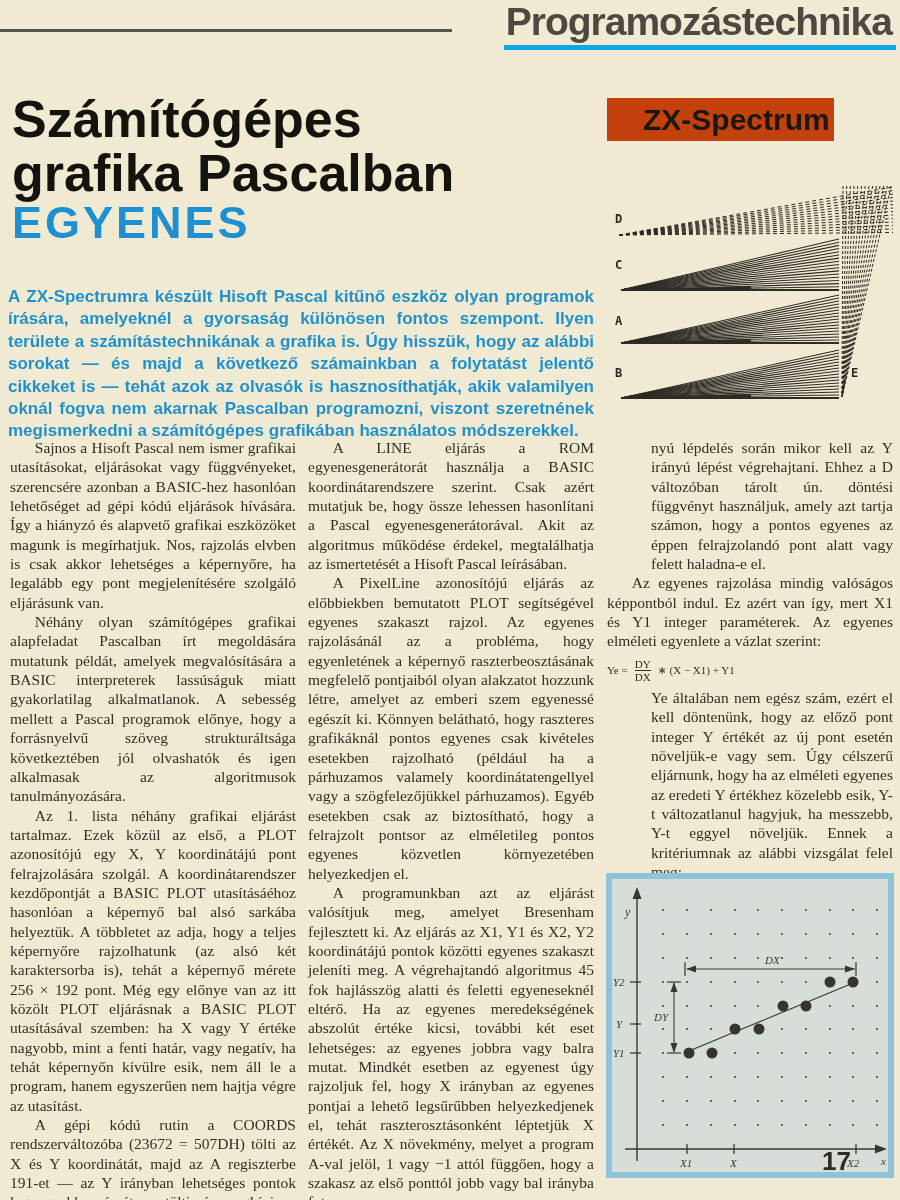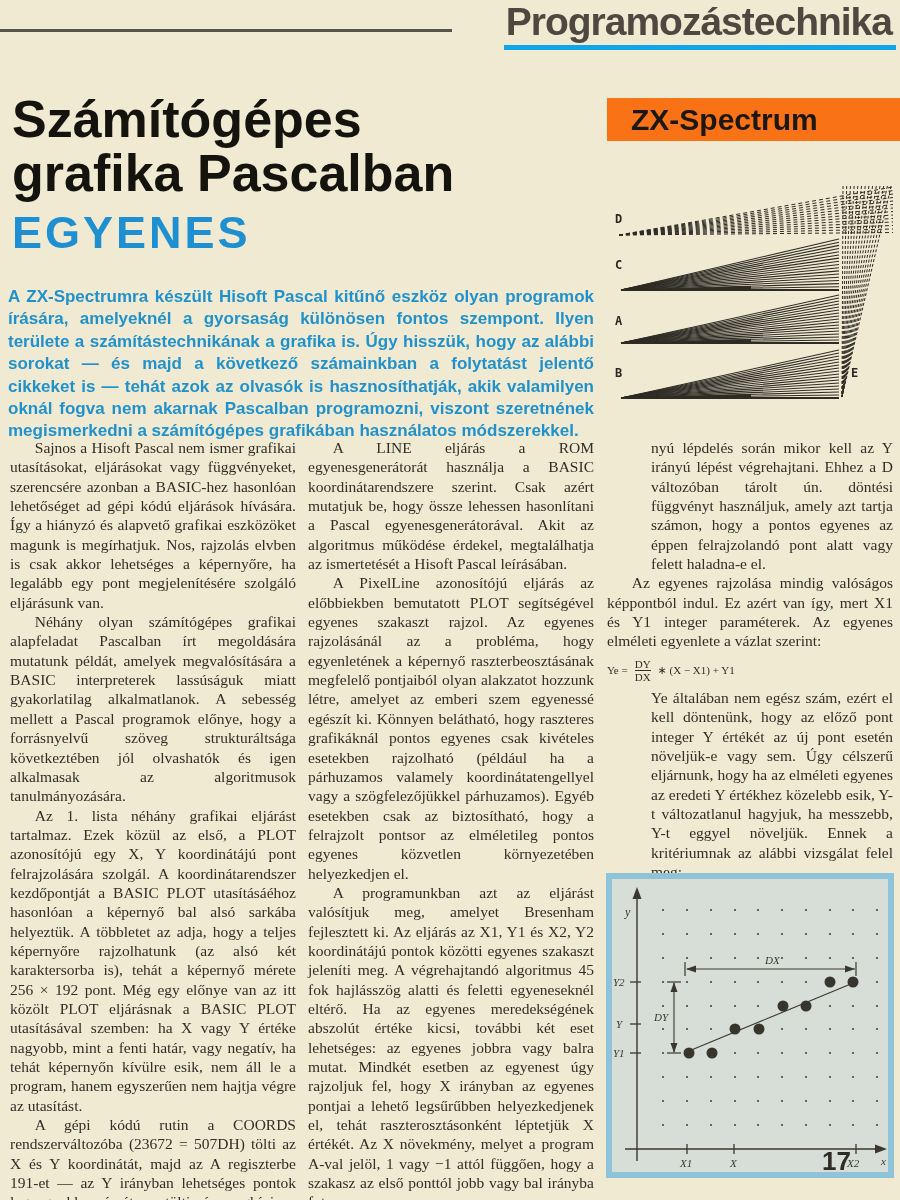--- a/index.html
+++ b/index.html
@@ -10,31 +10,31 @@
   .header-rule{position:absolute;left:0;top:29px;width:452px;height:3px;background:#57524a;}
   .logo-wrap{position:absolute;left:448px;top:0;width:448px;text-align:right;}
   .logo{display:inline-block;font-family:"Liberation Sans",sans-serif;font-weight:bold;
         font-size:39px;letter-spacing:-1px;color:#4e4840;border-bottom:5px solid #0ea5e9;
         padding:0 4px 1px 2px;}
 
   
   .title-block{position:absolute;left:12px;top:92px;width:578px;text-align:left;
                font-family:"Liberation Sans",sans-serif;font-weight:bold;line-height:1.04;}
   .title-l1,.title-l2{font-size:52px;color:#15130e;letter-spacing:0;}
-  .title-l3{font-size:45px;margin-top:10px;letter-spacing:3px;}
+  .title-l3{font-size:45px;letter-spacing:3px;}
 
   
   .intro{position:absolute;left:8px;top:286px;width:586px;
          font-family:"Liberation Sans",sans-serif;font-weight:bold;font-size:17px;
          line-height:22.4px;text-align:justify;}
 
   
-  .zx-band{position:absolute;left:607px;top:98px;width:294px;height:43px;background:#f97316;
+  .zx-band{position:absolute;left:607px;top:98px;width:227px;height:43px;background:#c2410c;
            font-family:"Liberation Sans",sans-serif;font-weight:bold;font-size:30px;
-           color:#1b1812;line-height:43px;padding-left:24px;box-sizing:border-box;}
+           color:#1b1812;line-height:43px;padding-left:36px;box-sizing:border-box;}
   .fan-fig{position:absolute;left:605px;top:182px;width:290px;height:245px;}
   .fan-fig svg{position:absolute;left:0;top:0;}
   .fan-label{position:absolute;font-family:"DejaVu Sans Mono",monospace;font-weight:bold;
              font-size:12px;color:#2a2722;}
 
   
   .col{position:absolute;top:438px;width:286px;text-align:justify;
        font-size:15.5px;line-height:19.35px;}
   .col p{margin:0;text-indent:1.6em;}
   .col p.noindent{text-indent:0;margin-left:44px;}

